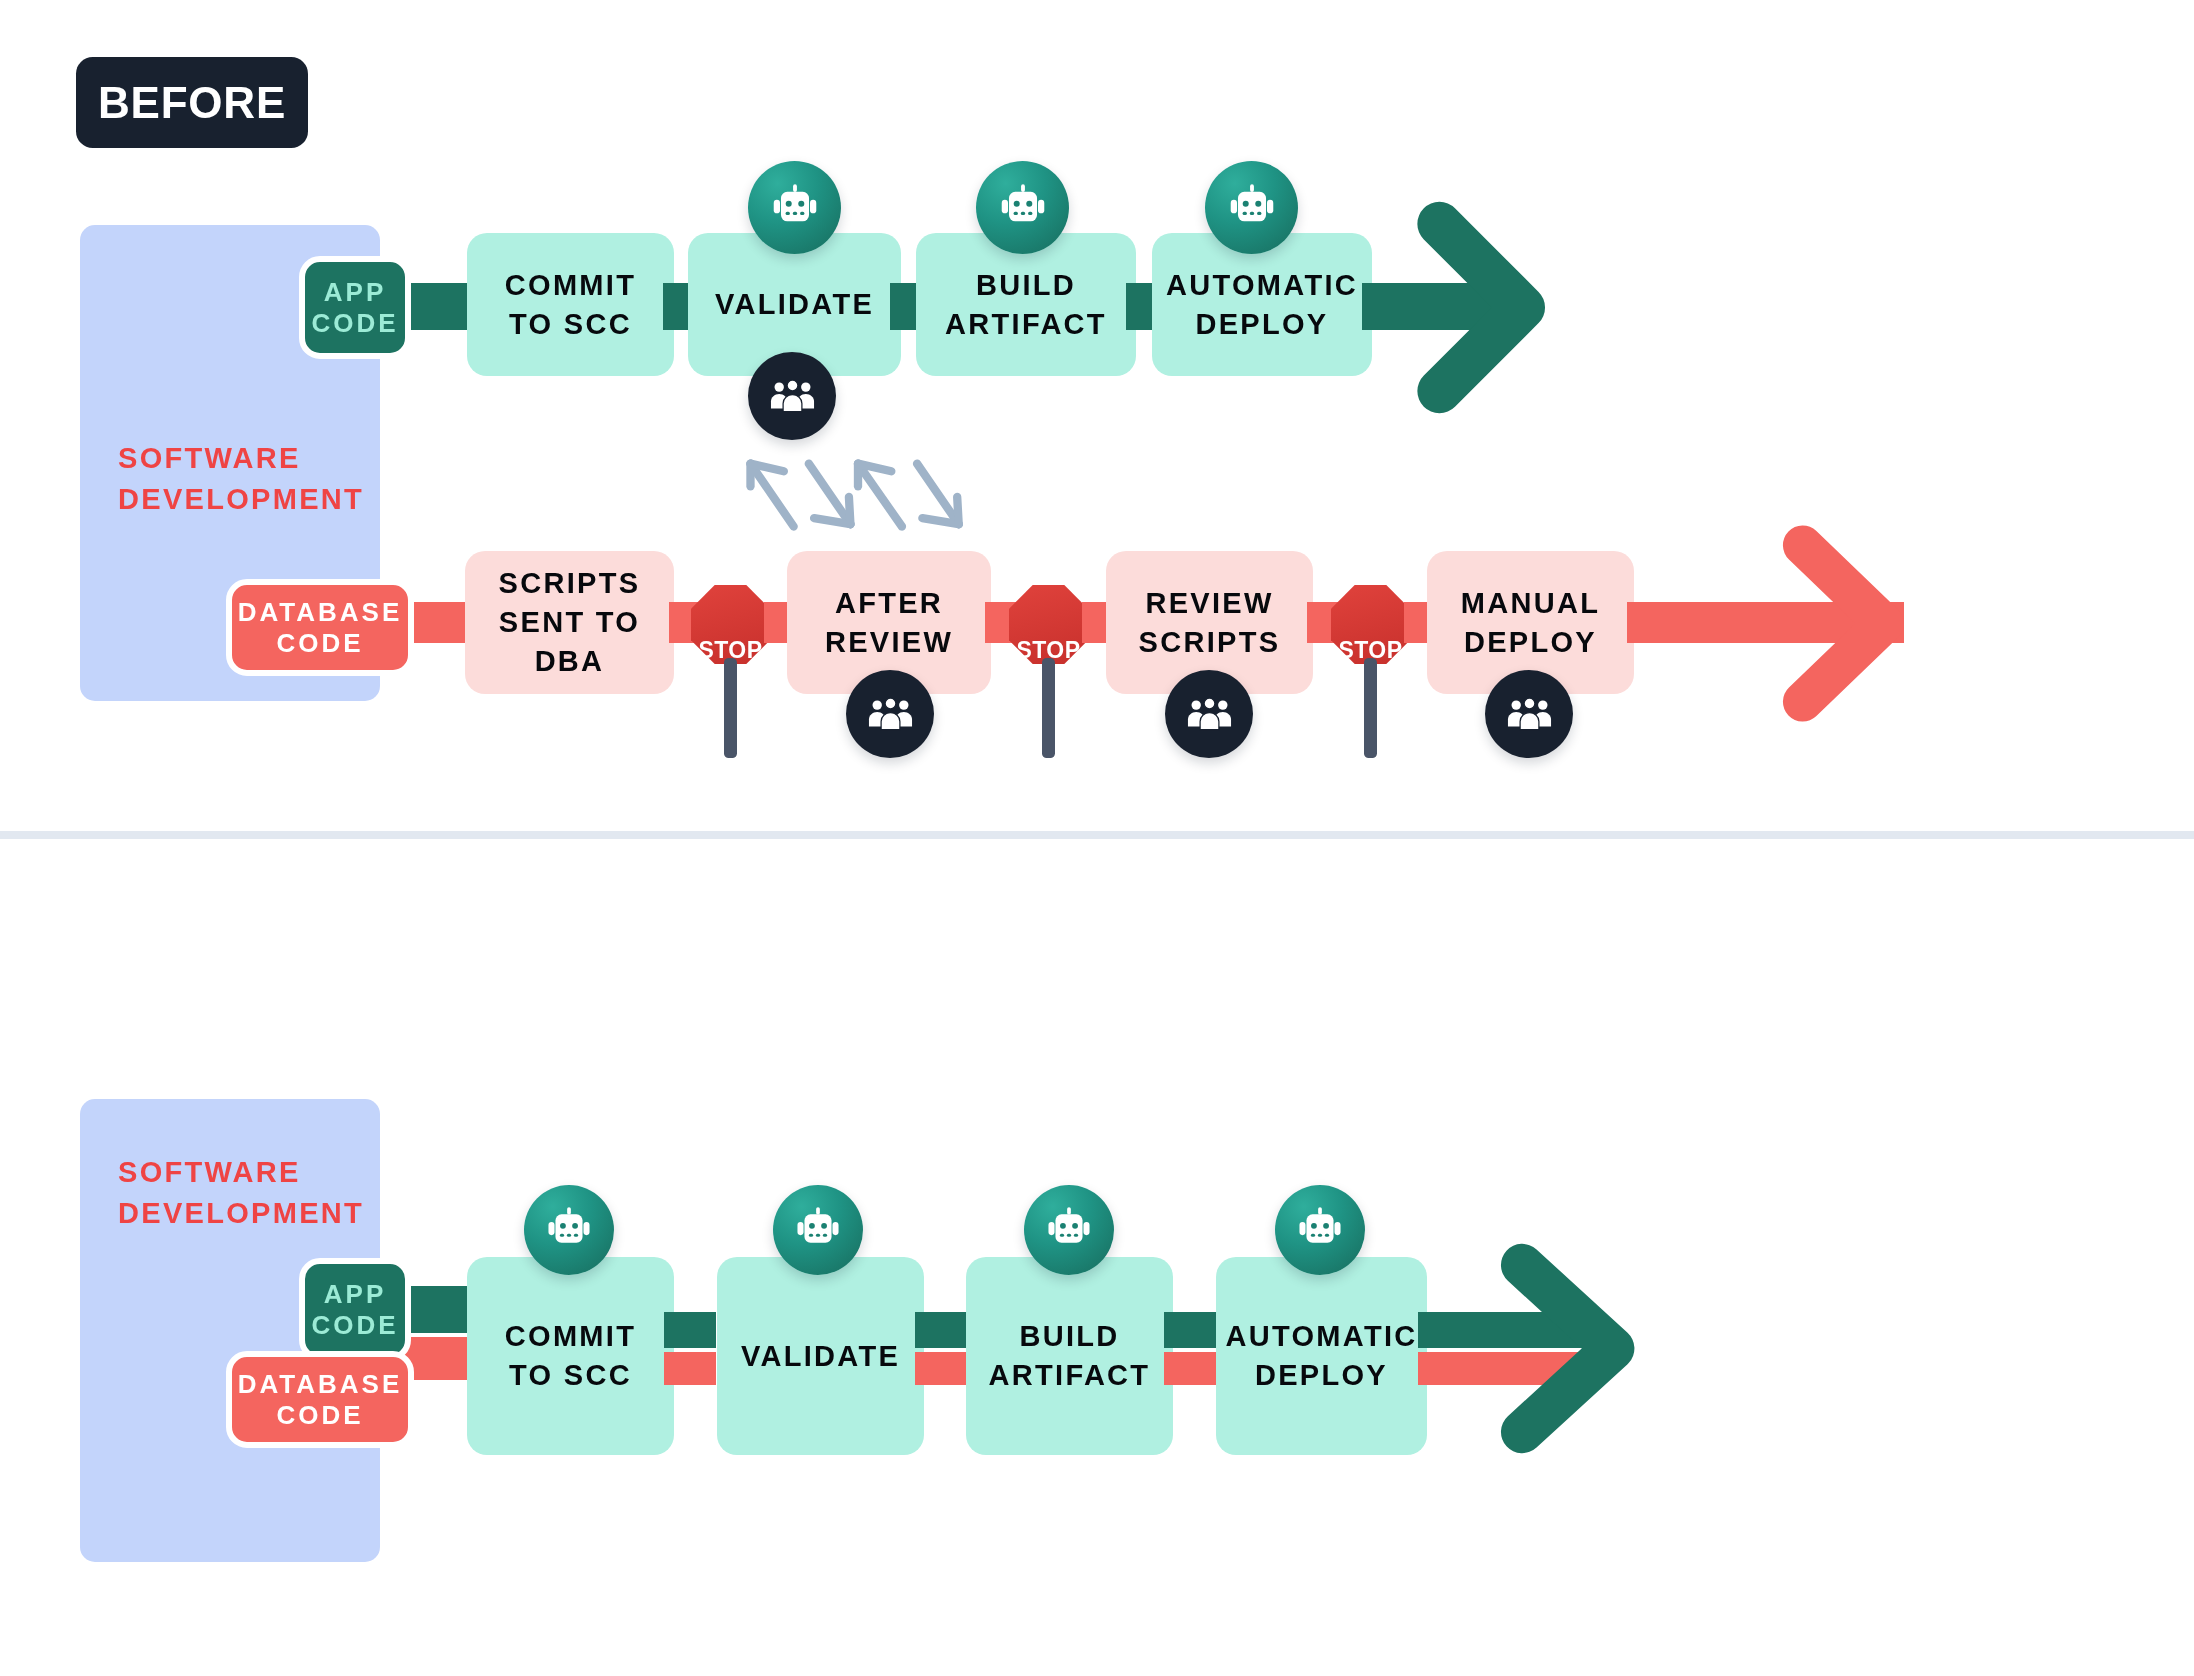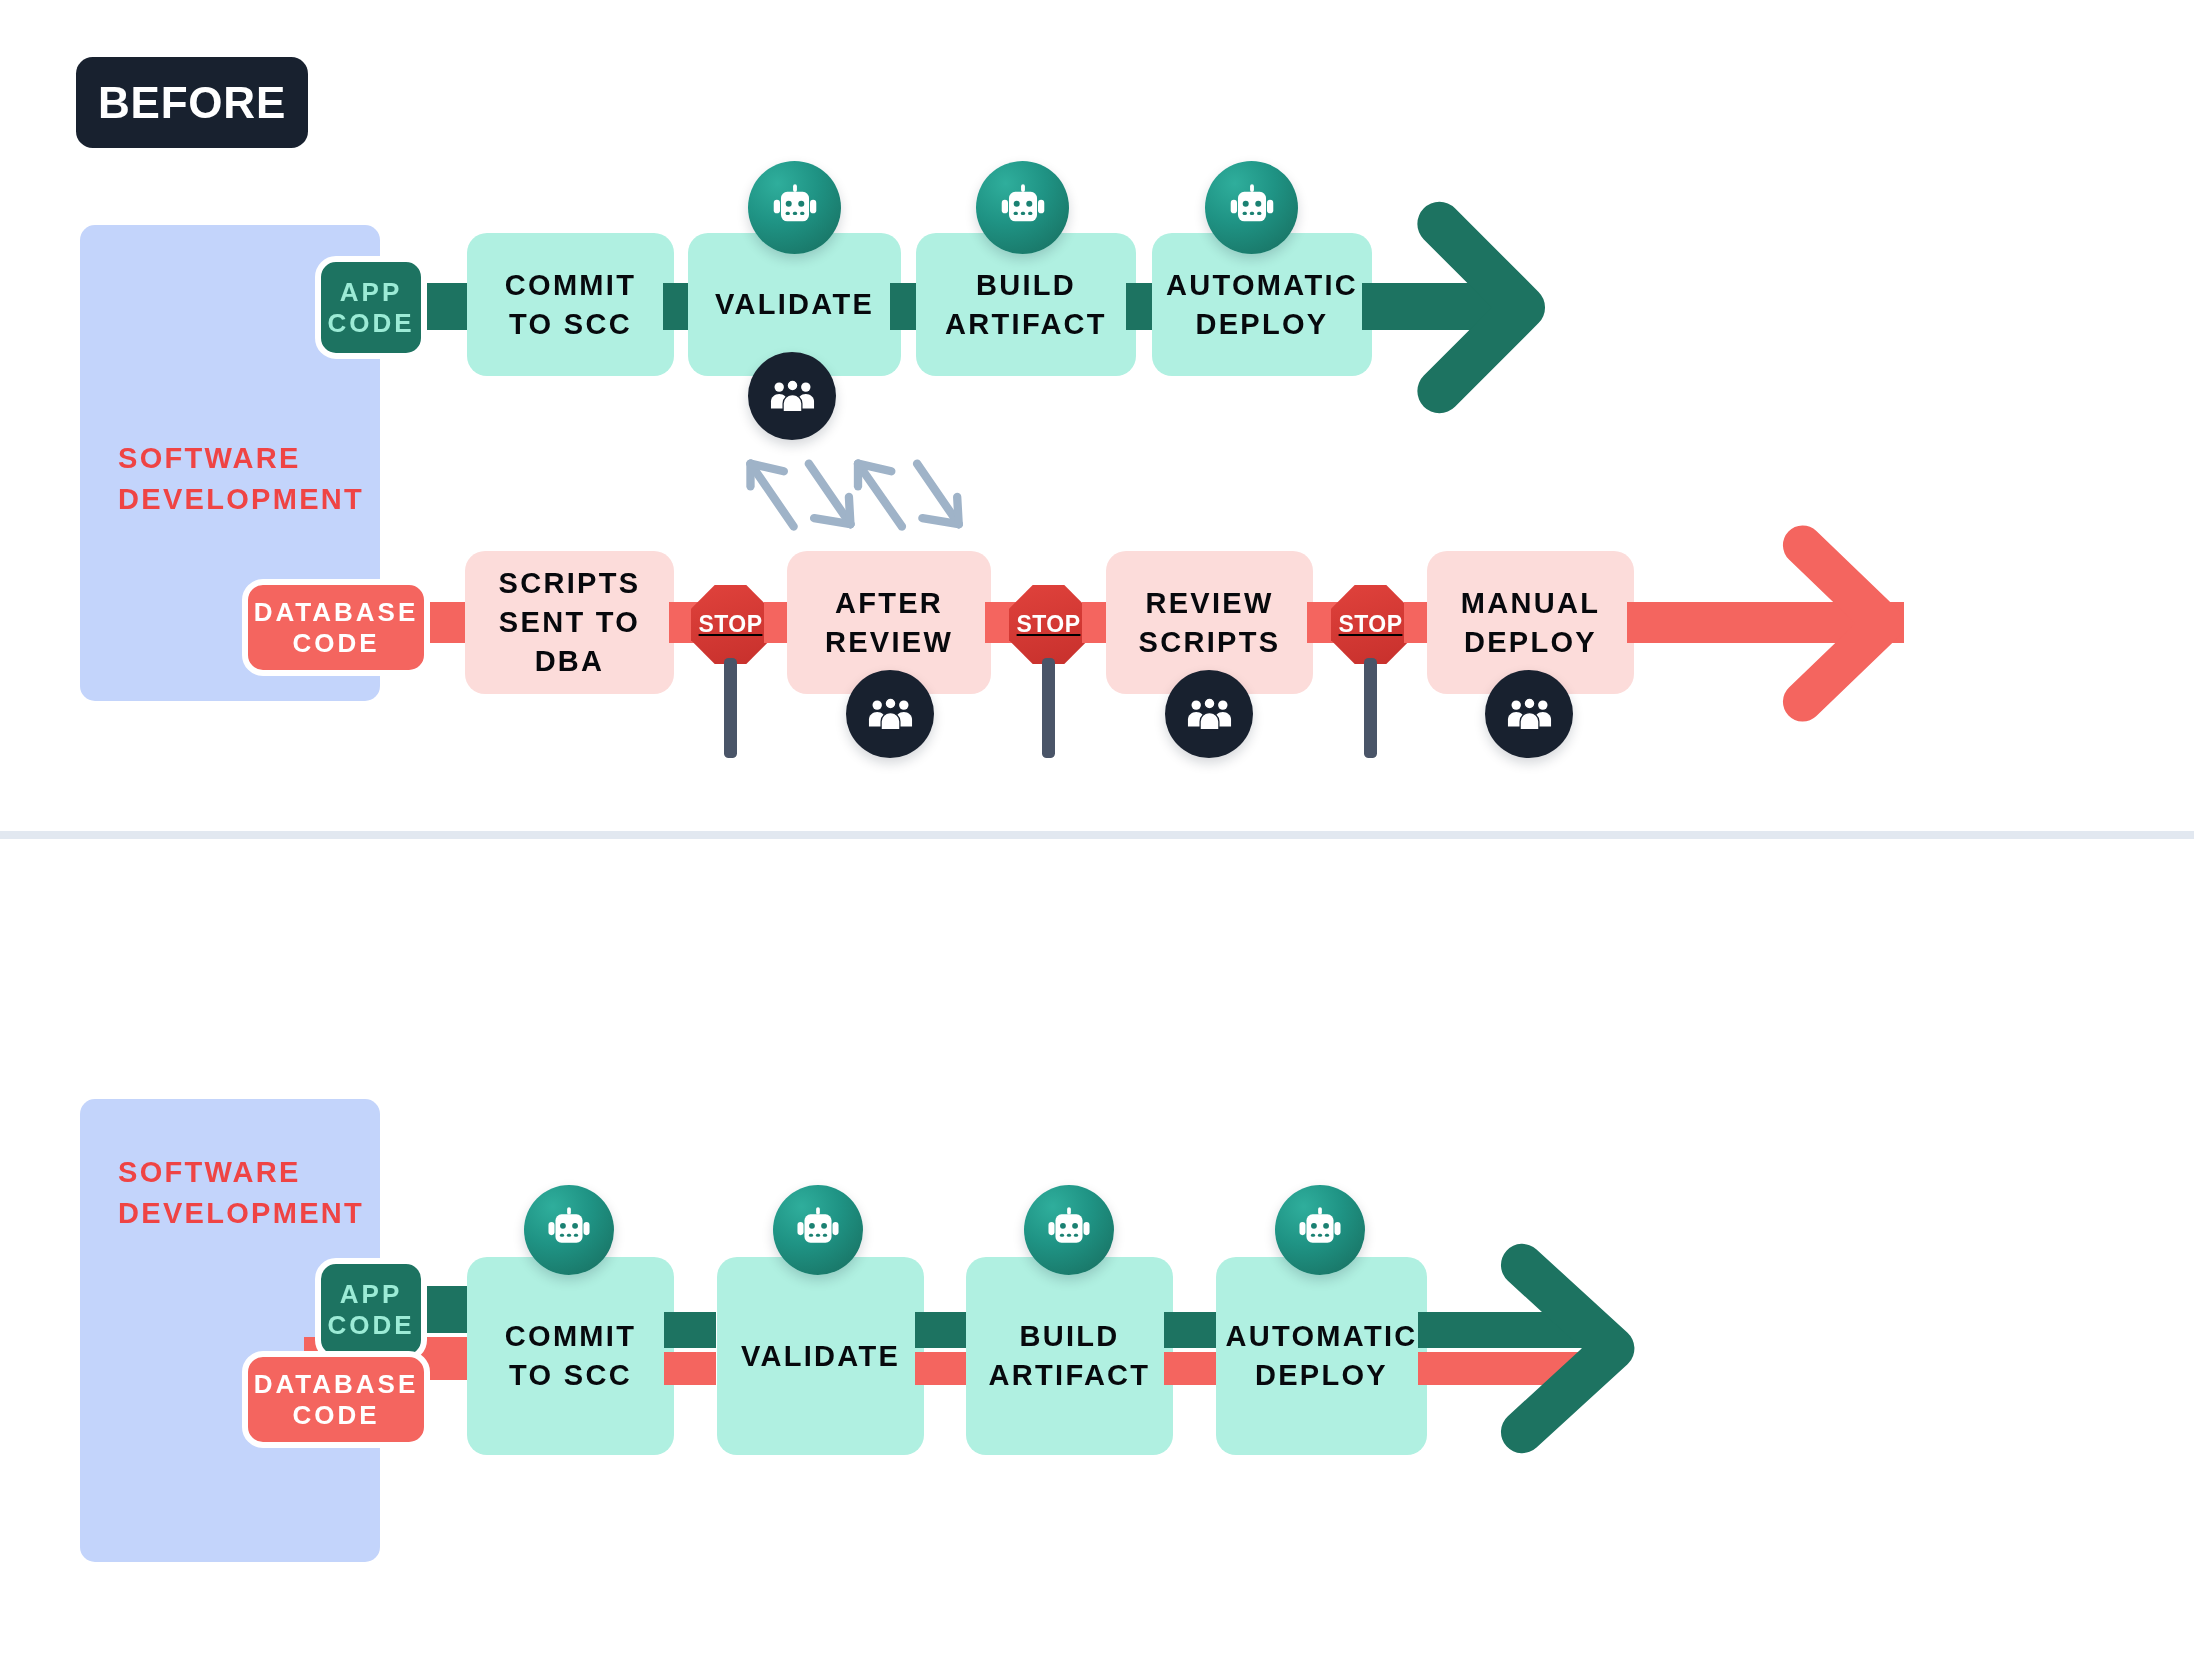--- a/index.html
+++ b/index.html
@@ -48,21 +48,20 @@
     border: 6.8px solid #ffffff;
     display: flex; flex-direction: column;
     align-items: center; justify-content: center;
     font-weight: 700;
     letter-spacing: 3px;
     line-height: 1.18;
     text-align: center;
     font-size: 26px;
     font-family: "Liberation Sans", sans-serif;
     white-space: pre-line;
-    margin-left: 16px;
   }
   .code-pill.app { background: #1d7361; color: #9cebd6; }
   .code-pill.db  { background: #f4655f; color: #ffffff; }
 
   
   .stage-box {
     position: absolute;
     border-radius: 20px;
     display: flex; align-items: center; justify-content: center;
     text-align: center;
@@ -94,21 +93,21 @@
   }
   .icon-badge.bot {
     background: radial-gradient(circle at 32% 24%, #2fae9c 0%, #1f9384 42%, #176b5c 100%);
   }
   .icon-badge.people { background: #18212f; }
   .icon-badge svg { display: block; }
 
   
   .stop-sign {
     position: absolute;
-    display: flex; align-items: center; justify-content: center; text-decoration: underline;
+    display: flex; align-items: flex-end; justify-content: center;
   }
   .stop-oct {
     position: absolute; left: 0; top: 0;
     width: 100%; height: 100%;
     background: linear-gradient(165deg, #e0423c 0%, #c7302c 100%);
     clip-path: polygon(30% 0%, 70% 0%, 100% 30%, 100% 70%, 70% 100%, 30% 100%, 0% 70%, 0% 30%);
   }
   .stop-text {
     position: relative;
     color: #ffffff;

